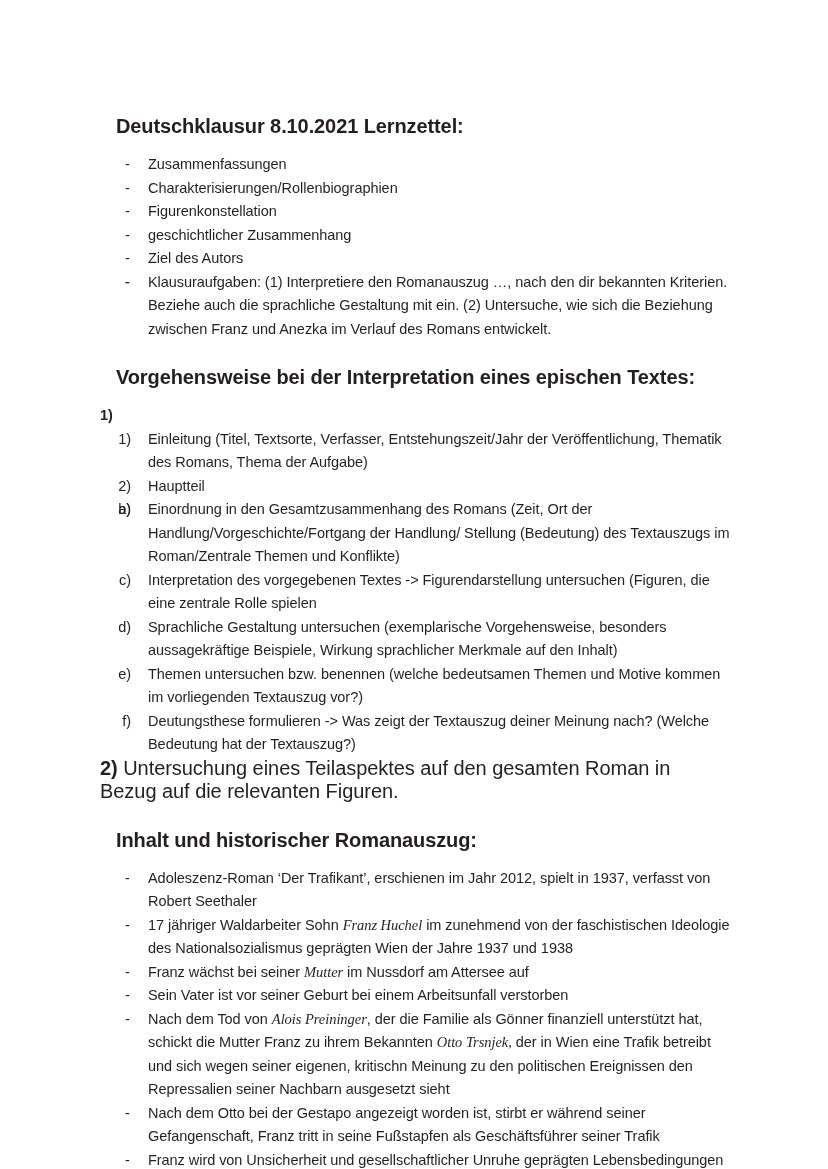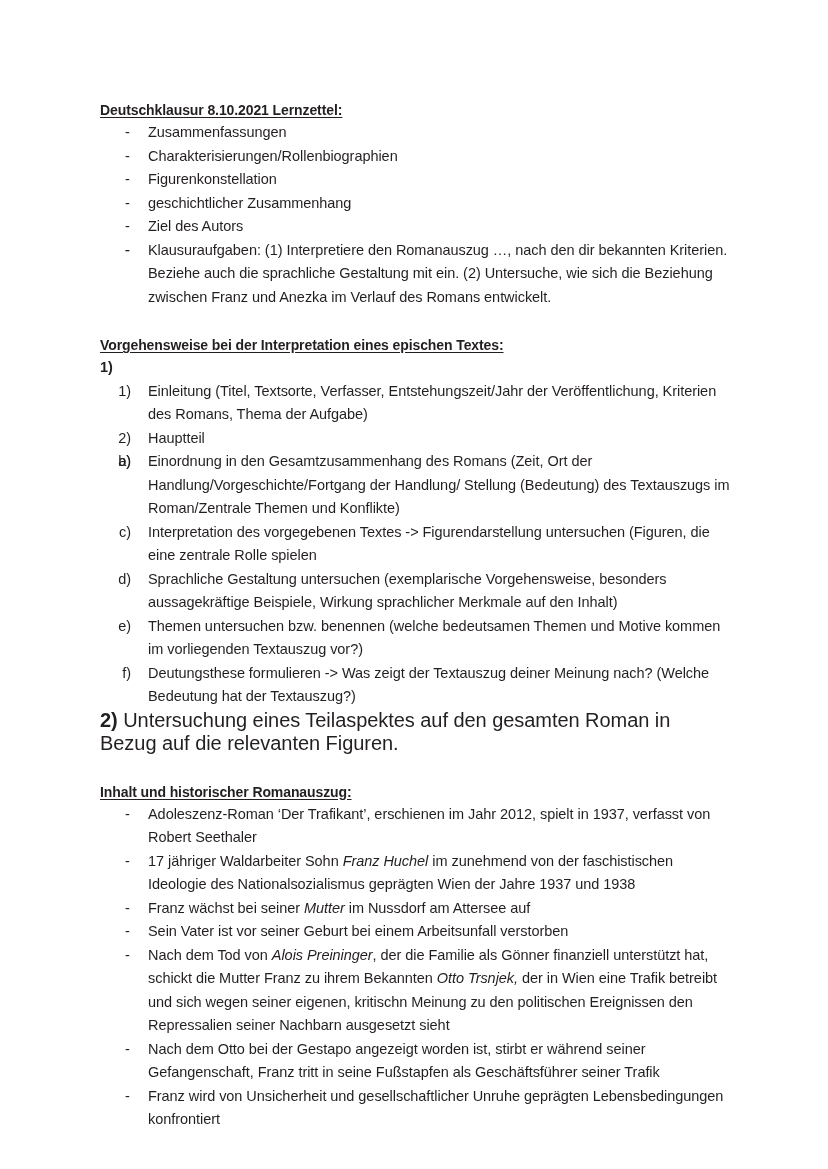--- a/index.html
+++ b/index.html
@@ -22,26 +22,25 @@
   }
   .content {
     position: absolute;
     left: 100px;
     top: 100px;
     width: 632px;
   }
 
   
   .section-heading {
-    font-size: 14px;
+    font-size: 20px;
     font-weight: bold;
-    text-decoration: underline;
     text-underline-offset: 2px;
     line-height: 21px;
-    margin: 0;
+    margin: 16px;
     letter-spacing: -0.1px;
   }
   .gap-before-lg {
     margin-top: 26px;
   }
 
   
   .para {
     font-size: 20px;
     line-height: 23.5px;
@@ -100,20 +99,21 @@
 
   .bold-num {
     font-size: 14.5px;
     line-height: 23.5px;
     font-weight: bold;
     margin: 0;
   }
 
   em {
     font-style: italic;
+    font-family: Liberation Serif, serif;
   }
 </style>
 </head>
 <body>
 
 <div class="page">
   <div class="content">
 
     <div>
       <h1 class="section-heading">Deutschklausur 8.10.2021 Lernzettel:</h1>
@@ -125,21 +125,21 @@
           <li><span class="marker">-</span><span>Ziel des Autors</span></li>
           <li><span class="marker">-</span></li>
           <li><span class="marker">-</span><span>Klausuraufgaben: (1) Interpretiere den Romanauszug …, nach den dir bekannten Kriterien. Beziehe auch die sprachliche Gestaltung mit ein. (2) Untersuche, wie sich die Beziehung zwischen Franz und Anezka im Verlauf des Romans entwickelt.</span></li>
         </ul>
     </div>
 
     <div class="gap-before-lg">
       <h1 class="section-heading">Vorgehensweise bei der Interpretation eines epischen Textes:</h1>
       <p class="bold-num">1)</p>
       <ol class="ord-list" id="list-steps">
-          <li><span class="marker">1)</span><span>Einleitung (Titel, Textsorte, Verfasser, Entstehungszeit/Jahr der Veröffentlichung, Kriterien des Romans, Thema der Aufgabe)</span></li>
+          <li><span class="marker">1)</span><span>Einleitung (Titel, Textsorte, Verfasser, Entstehungszeit/Jahr der Veröffentlichung, Thematik des Romans, Thema der Aufgabe)</span></li>
           <li><span class="marker">2)</span><span>Hauptteil</span></li>
           <li><span class="marker">a)</span></li>
           <li><span class="marker">b)</span><span>Einordnung in den Gesamtzusammenhang des Romans (Zeit, Ort der Handlung/Vorgeschichte/Fortgang der Handlung/ Stellung (Bedeutung) des Textauszugs im Roman/Zentrale Themen und Konflikte)</span></li>
           <li><span class="marker">c)</span><span>Interpretation des vorgegebenen Textes -&gt; Figurendarstellung untersuchen (Figuren, die eine zentrale Rolle spielen</span></li>
           <li><span class="marker">d)</span><span>Sprachliche Gestaltung untersuchen (exemplarische Vorgehensweise, besonders aussagekräftige Beispiele, Wirkung sprachlicher Merkmale auf den Inhalt)</span></li>
           <li><span class="marker">e)</span><span>Themen untersuchen bzw. benennen (welche bedeutsamen Themen und Motive kommen im vorliegenden Textauszug vor?)</span></li>
           <li><span class="marker">f)</span><span>Deutungsthese formulieren -&gt; Was zeigt der Textauszug deiner Meinung nach? (Welche Bedeutung hat der Textauszug?)</span></li>
         </ol>
       <p class="para">
         <b>2)</b><span> Untersuchung eines Teilaspektes auf den gesamten Roman in Bezug auf die relevanten Figuren.</span>

